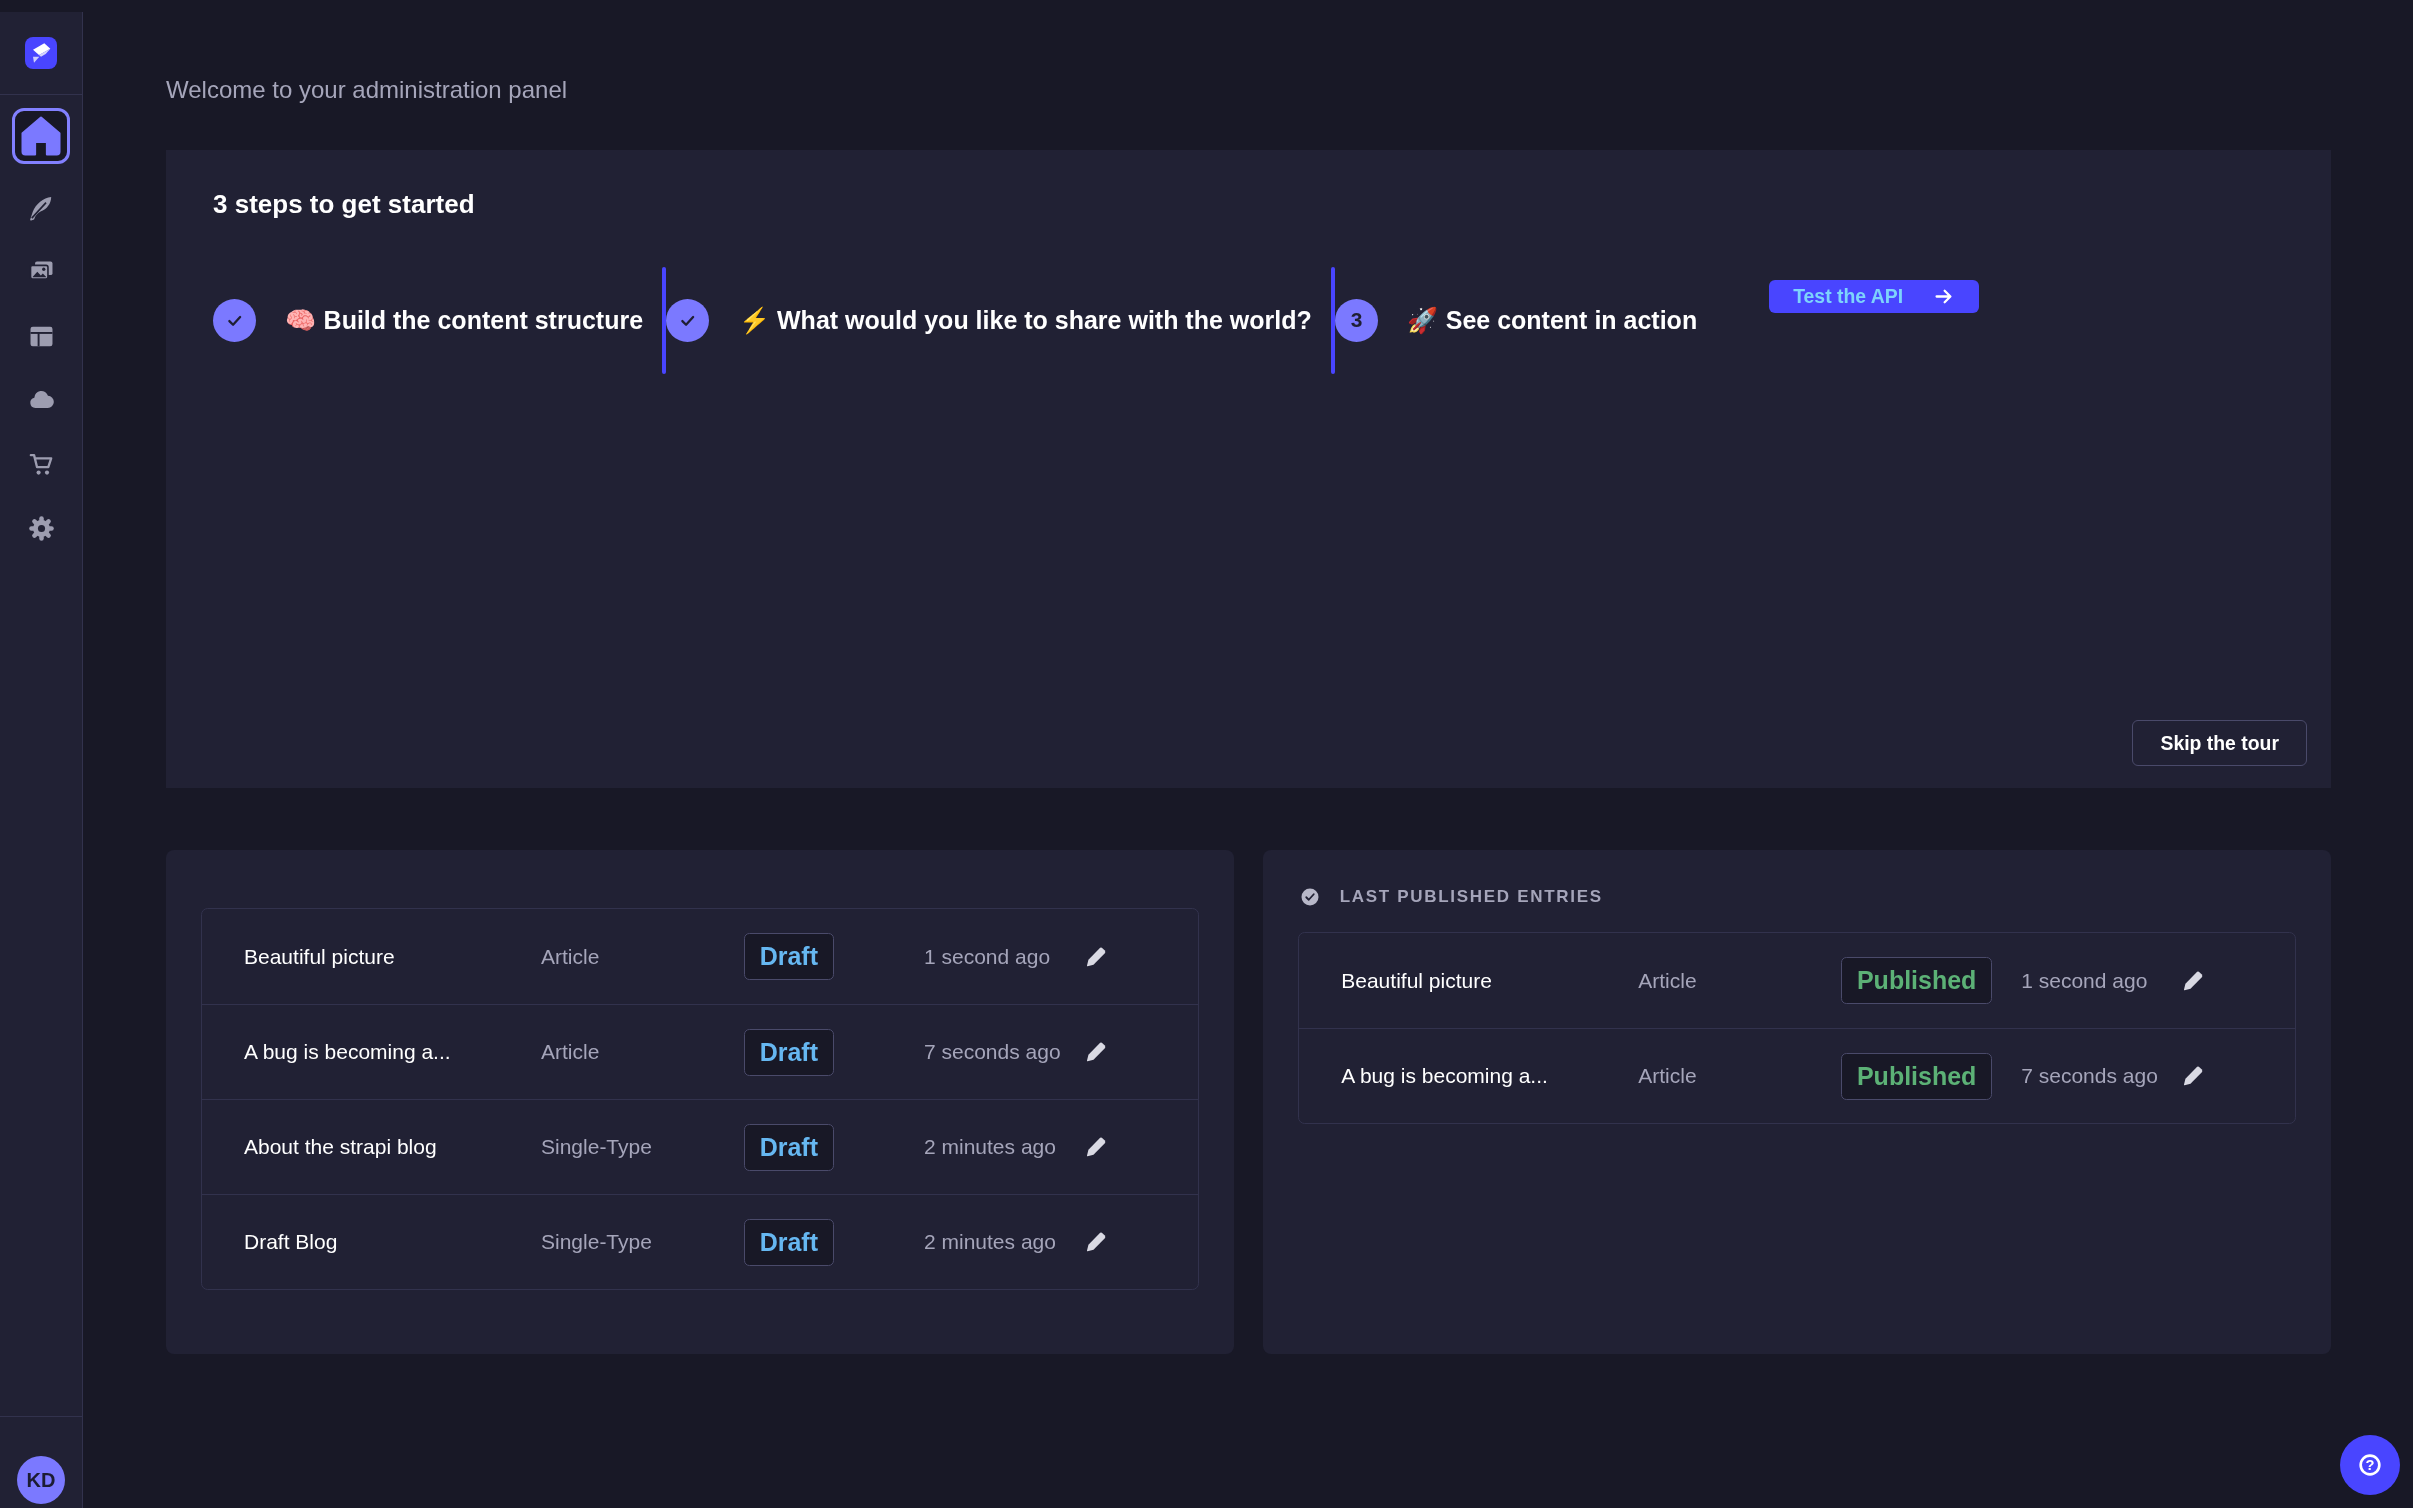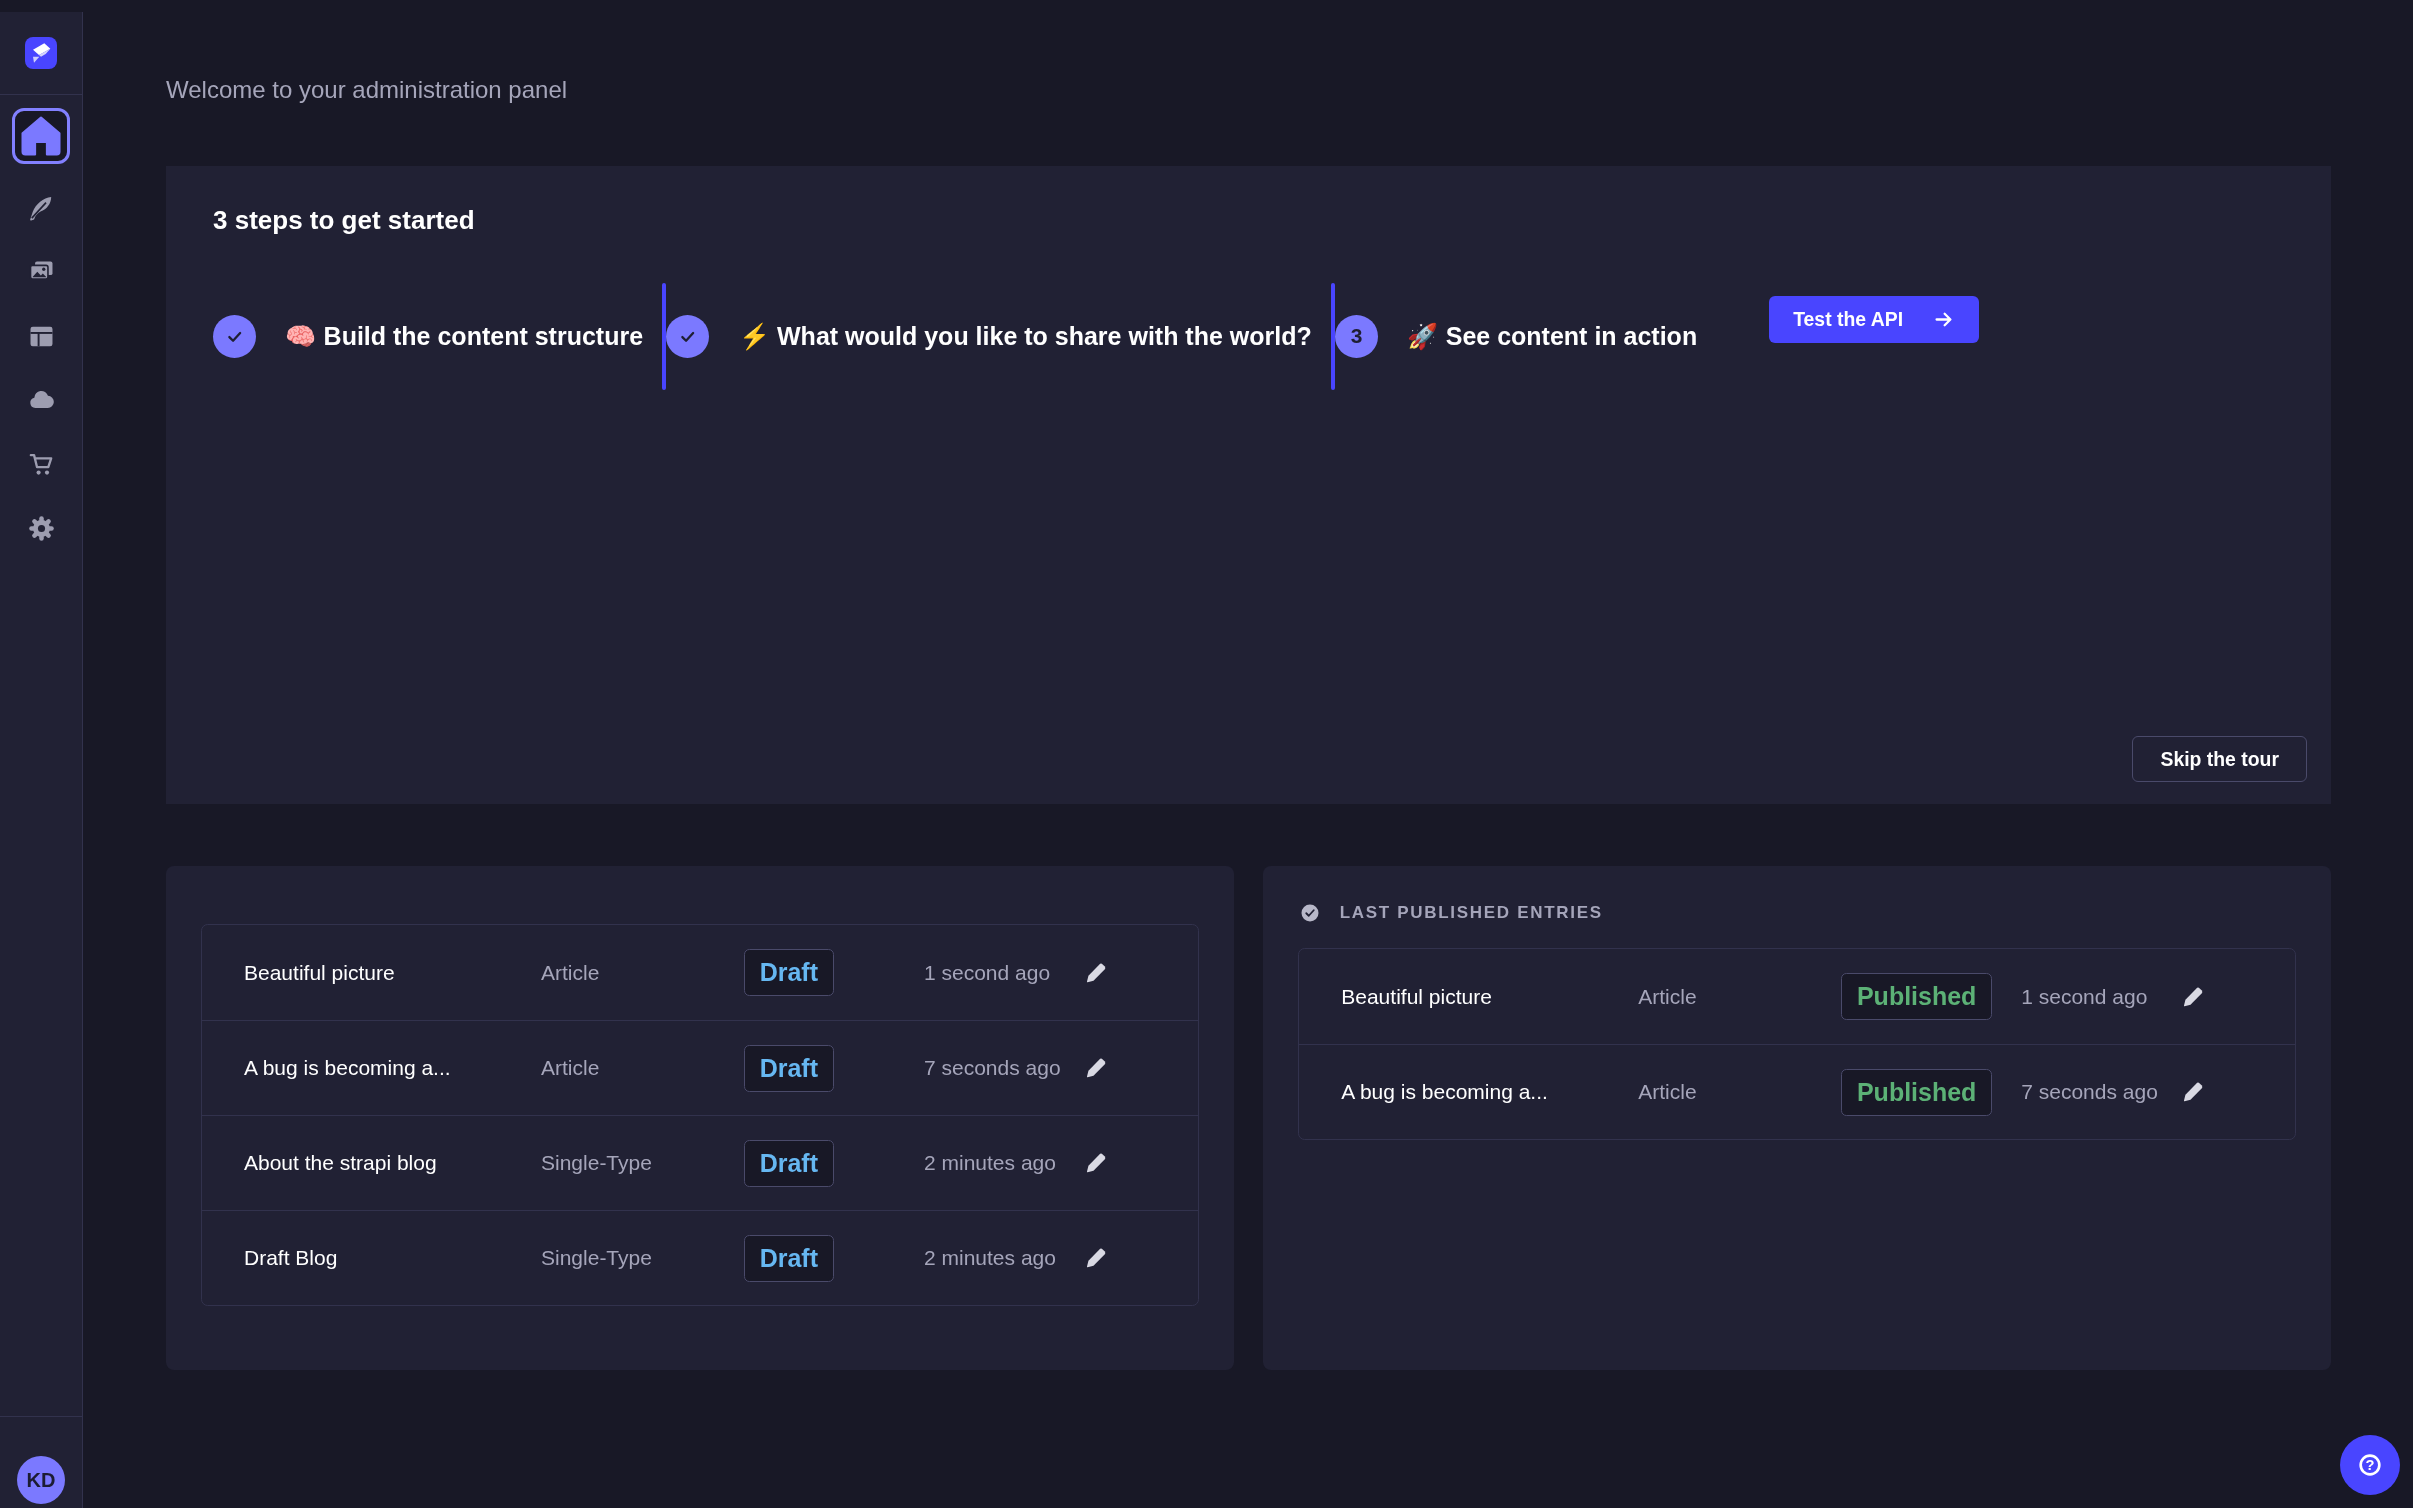--- a/index.html
+++ b/index.html
@@ -41,34 +41,34 @@
   .avatar{width:48px;height:48px;border-radius:50%;background:var(--purple);border:none;cursor:pointer;
     color:#1c1c33;font-size:20px;font-weight:bold;display:flex;align-items:center;justify-content:center;
     font-family:"Liberation Sans", sans-serif;}
 
   
   .main{position:absolute;left:83px;top:0;width:2330px;height:1508px;padding:64px 82px 0 83px;}
   .page-title{font-size:38px;font-weight:bold;line-height:1.15;color:var(--text);}
   .page-subtitle{margin-top:12px;font-size:24px;color:var(--muted);line-height:1.15;}
 
   
-  .onboarding{position:relative;margin-top:62px;height:638px;background:var(--surface);
+  .onboarding{position:relative;margin-top:46px;height:638px;background:var(--surface);
     border-radius:0;padding:39px 38px 21.5px 47px;}
   .onboarding-title{font-size:26px;font-weight:bold;color:var(--text);}
   .steps{margin-top:36px;display:flex;flex-direction:row;}
   .step-header{display:flex;align-items:center;gap:29.5px;background:none;border:none;cursor:pointer;
     color:var(--text);text-align:left;padding:0;font-family:"Liberation Sans", sans-serif;}
   .dot{flex:none;width:43px;height:43px;border-radius:50%;background:var(--purple);
     display:flex;align-items:center;justify-content:center;color:#1f1f33;font-size:21px;font-weight:600;}
   .dot svg{width:21.5px;height:21.5px;}
   .step-label{font-size:25px;font-weight:600;line-height:1.2;}
   .connector{width:4px;height:107px;border-radius:2px;background:var(--accent);margin:11.4px 0 11.4px 19.4px;}
   .cta-row{margin:24px 0 0 72px;}
-  .cta-btn{display:inline-flex;align-items:center;gap:29px;height:47px;padding:0 24px;border:none;
-    border-radius:6px;background:var(--accent);color:#ffffff;font-size:19.4px;font-weight:bold;cursor:pointer;
+  .cta-btn{display:inline-flex;align-items:center;gap:29px;height:33px;padding:0 24px;border:none;
+    border-radius:6px;background:var(--accent);color:#7dd3fc;font-size:19.4px;font-weight:bold;cursor:pointer;
     font-family:"Liberation Sans", sans-serif;}
   .cta-btn svg{width:23px;height:23px;}
   .skip-btn{position:absolute;right:24px;bottom:21.5px;height:46px;padding:0 27px;background:transparent;
     border:0.7px solid var(--border-soft);border-radius:6px;color:#fff;font-size:19.4px;font-weight:600;
     cursor:pointer;font-family:"Liberation Sans", sans-serif;}
 
   
   .panels{display:flex;gap:29.5px;margin-top:62px;}
   .panel{flex:1;height:504px;background:var(--surface);border-radius:8px;padding:35px 35px 42px;}
   .panel-header{display:flex;align-items:center;gap:17.4px;color:var(--muted);}

